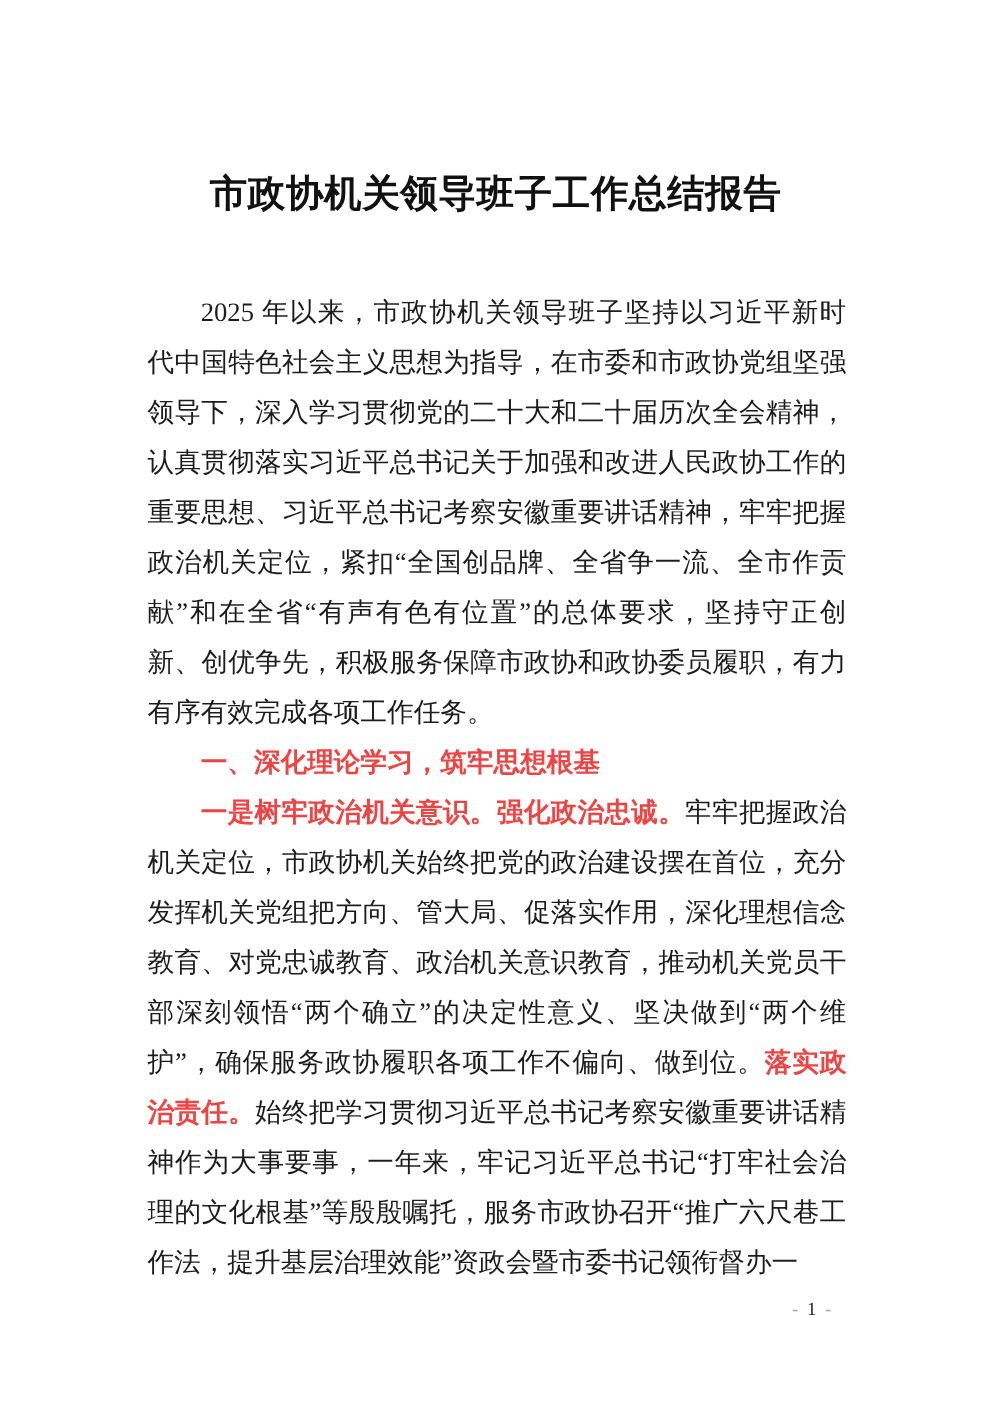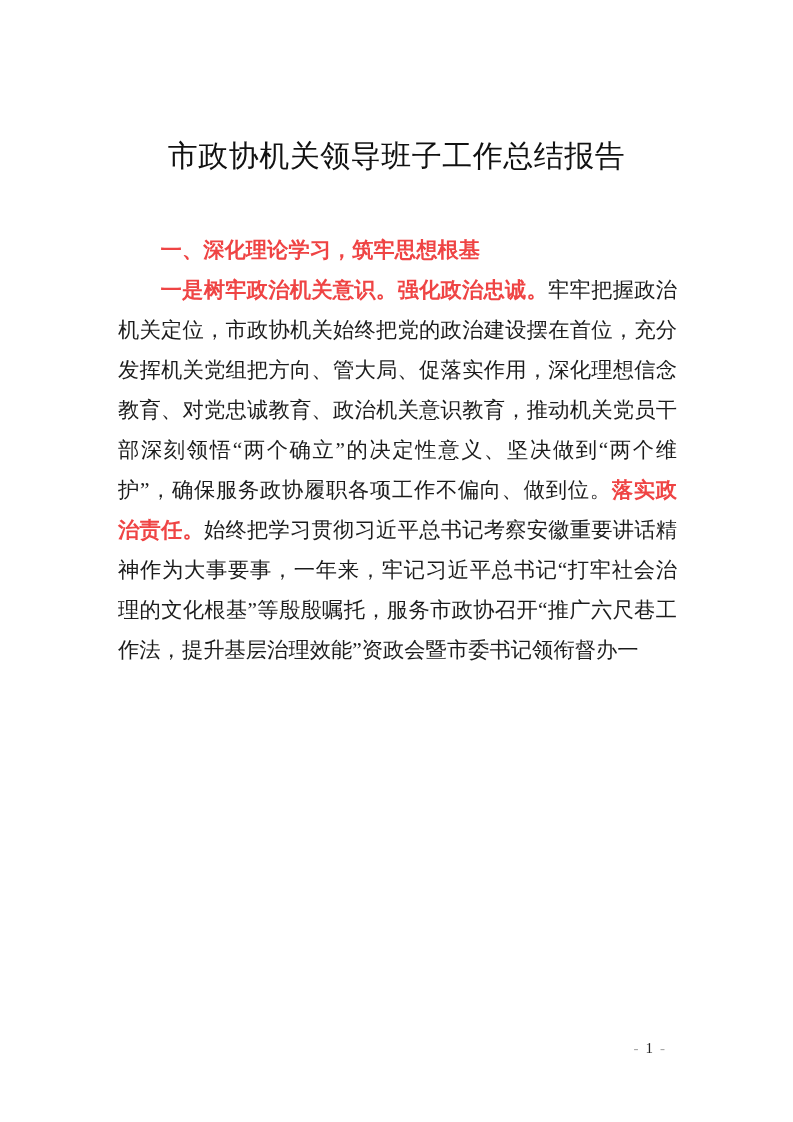--- a/index.html
+++ b/index.html
@@ -17,21 +17,21 @@
     color: #1c1c1c;
   }
   .doc-title {
     position: absolute;
     top: 134px;
     left: 0;
     width: 100%;
     text-align: center;
     font-size: 30px;
     line-height: 44px;
-    font-weight: normal;
+    font-weight: bold;
     letter-spacing: 0.5px;
     color: #111111;
   }
   .doc-content {
     position: absolute;
     top: 230px;
     left: 118px;
     width: 559px;
     font-size: 21.3px;
     line-height: 40px;
@@ -69,20 +69,21 @@
   }
 </style>
 </head>
 <body>
 
 <div class="page">
 
   <div class="doc-title">市政协机关领导班子工作总结报告</div>
 
   <div class="doc-content">
+      <p class="body"><span class="text-run">2025 年以来，市政协机关领导班子坚持以习近平新时代中国特色社会主义思想为指导，在市委和市政协党组坚强领导下，深入学习贯彻党的二十大和二十届历次全会精神，认真贯彻落实习近平总书记关于加强和改进人民政协工作的重要思想、习近平总书记考察安徽重要讲话精神，牢牢把握政治机关定位，紧扣“全国创品牌、全省争一流、全市作贡献”和在全省“有声有色有位置”的总体要求，坚持守正创新、创优争先，积极服务保障市政协和政协委员履职，有力有序有效完成各项工作任务。</span></p>
       <p class="heading"><span class="bold-run">一、深化理论学习，筑牢思想根基</span></p>
       <p class="body"><span class="bold-run">一是树牢政治机关意识。强化政治忠诚。</span><span class="text-run">牢牢把握政治机关定位，市政协机关始终把党的政治建设摆在首位，充分发挥机关党组把方向、管大局、促落实作用，深化理想信念教育、对党忠诚教育、政治机关意识教育，推动机关党员干部深刻领悟“两个确立”的决定性意义、坚决做到“两个维护”，确保服务政协履职各项工作不偏向、做到位。</span><span class="bold-run">落实政治责任。</span><span class="text-run">始终把学习贯彻习近平总书记考察安徽重要讲话精神作为大事要事，一年来，牢记习近平总书记“打牢社会治理的文化根基”等殷殷嘱托，服务市政协召开“推广六尺巷工作法，提升基层治理效能”资政会暨市委书记领衔督办一</span></p>
     </div>
 
   <div class="page-footer">
     <span class="dash">-</span><span class="num">1</span><span class="dash">-</span>
   </div>
 
 </div>
 

